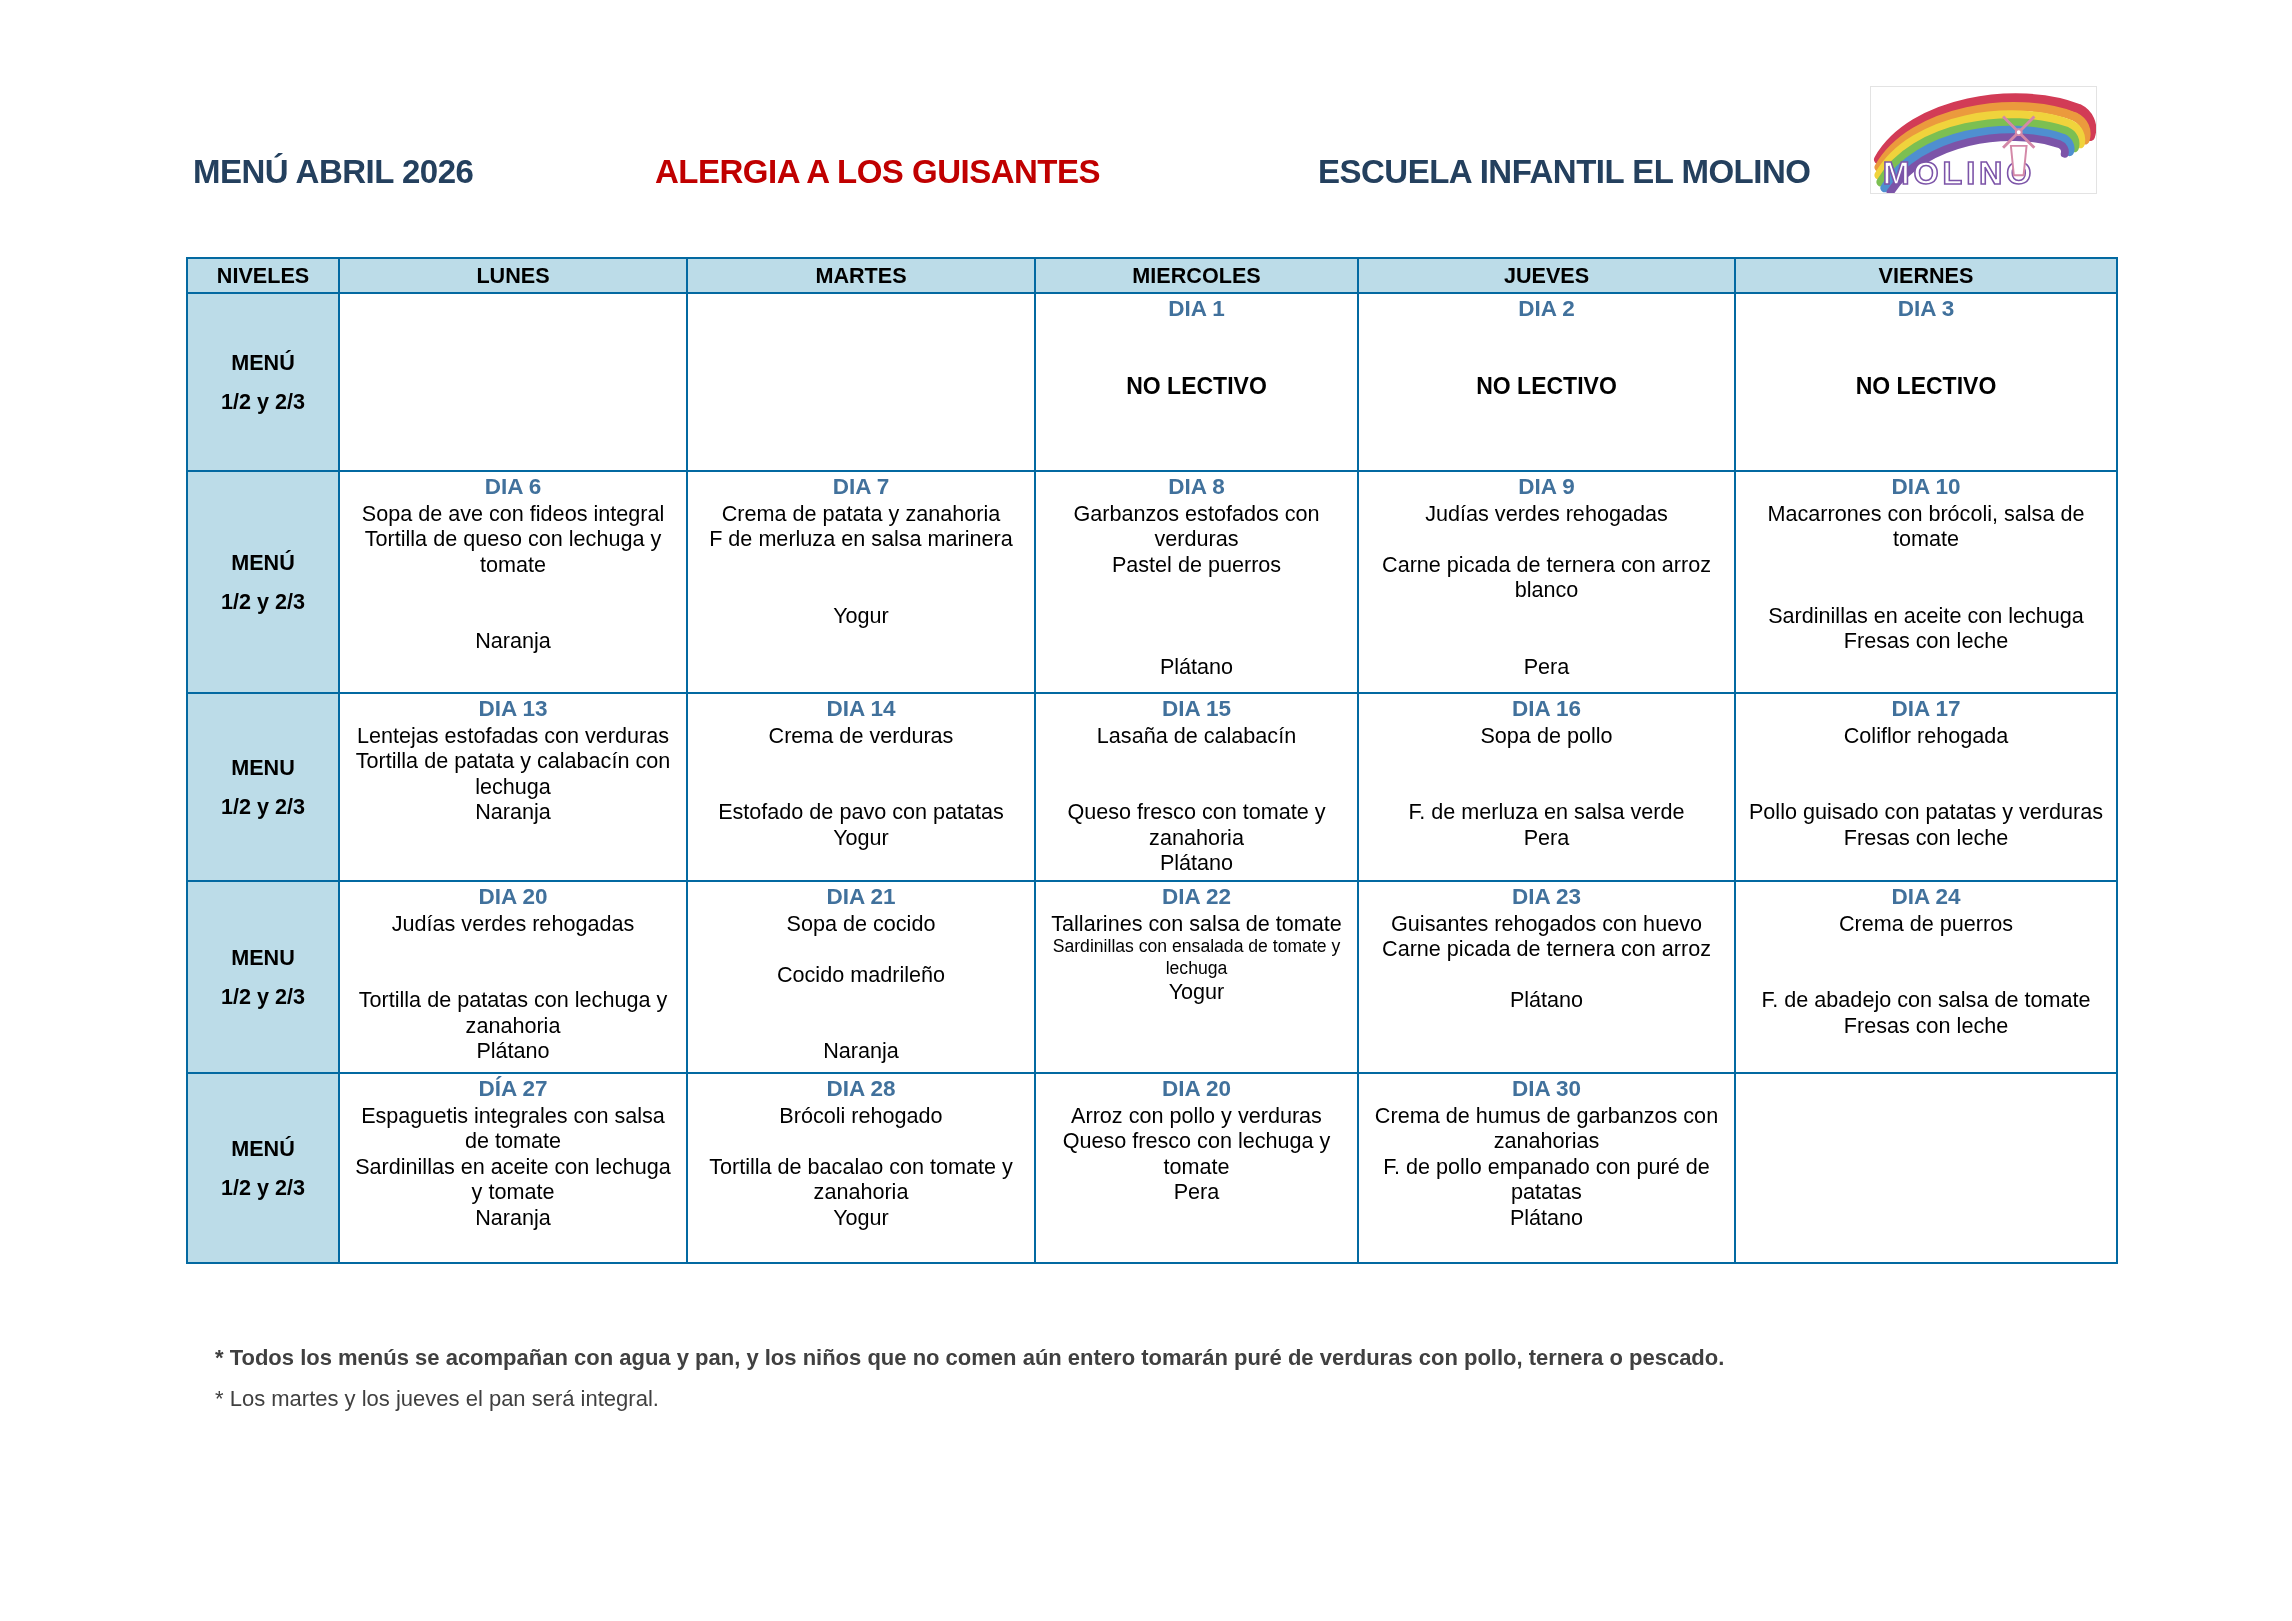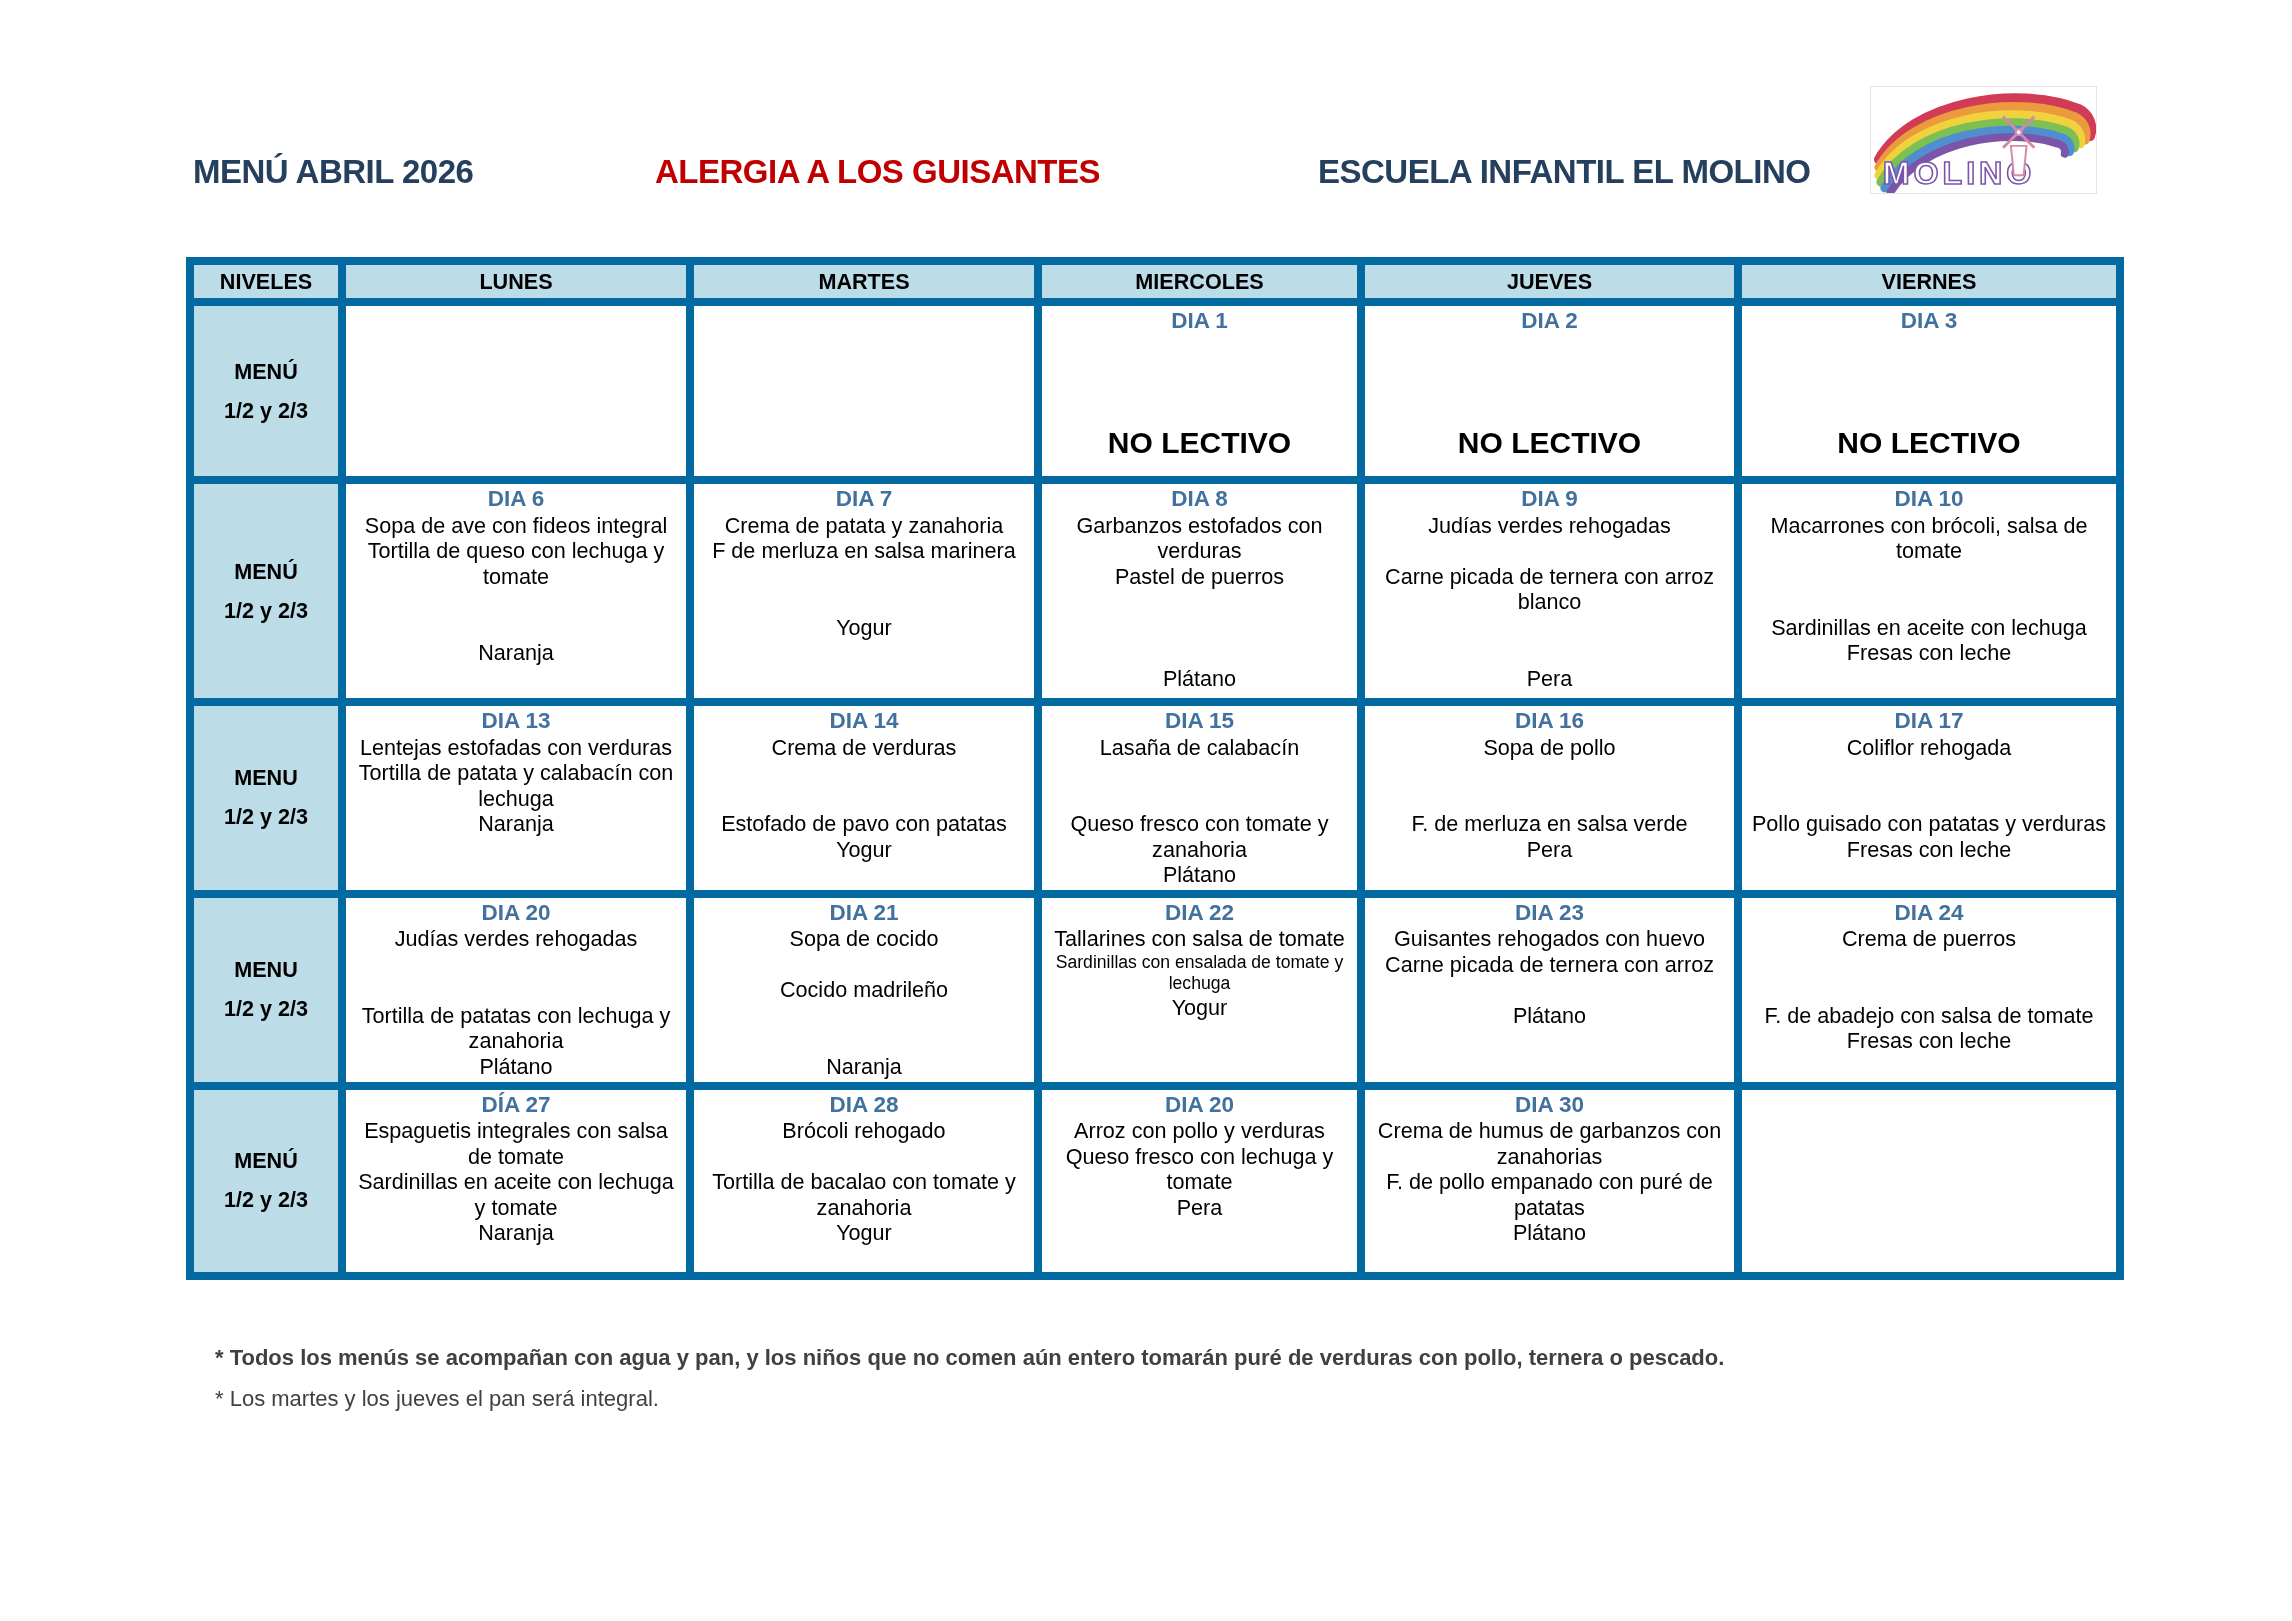--- a/index.html
+++ b/index.html
@@ -15,21 +15,21 @@
   .title{left:193px;top:153px;color:var(--title-blue,#24405e);}
   .allergy{left:655px;top:153px;color:var(--allergy-red,#c00000);}
   .school{left:1318px;top:153px;color:var(--title-blue,#24405e);}
   .logo{position:absolute;left:1870px;top:86px;width:225px;height:106px;border:1px solid #e3e3e3;background:#fff;}
   
   table.menu-table{
     position:absolute;left:186px;top:257px;
     width:1931px;border-collapse:collapse;table-layout:fixed;
     background:#fff;
   }
-  .menu-table th,.menu-table td{border:8px solid #0369a1;}
+  .menu-table th,.menu-table td{border:2px solid #0369a1;}
   .menu-table th{
     background:var(--header-bg,#bcdce8);
     height:33px;font-size:21.6px;font-weight:bold;color:#000;
     text-align:center;padding:0 3.9px;
   }
   tbody tr:nth-child(1){height:178px;}
   tbody tr:nth-child(2){height:222px;}
   tbody tr:nth-child(3){height:188px;}
   tbody tr:nth-child(4){height:192px;}
   tbody tr:nth-child(5){height:190px;}
@@ -42,21 +42,21 @@
   .menu-cell{
     vertical-align:top;text-align:center;
     padding:2px 7.8px;font-size:21.6px;color:#000;
   }
   .day-label{
     font-weight:bold;font-size:22.5px;line-height:26.5px;
     color:var(--day-blue,#41719c);
   }
   .menu-cell .line{line-height:25.5px;}
   .menu-cell .line.small{font-size:17.6px;line-height:21.6px;}
-  .menu-cell .line.bold{font-weight:bold;font-size:30px;margin-top:44px;}
+  .menu-cell .line.bold{font-weight:bold;font-size:23px;}
   
   .notes{position:absolute;left:183px;top:1343px;width:1950px;font-size:22px;color:#404040;margin-left:32px;}
   .notes p{margin:0 0 11.8px 0;line-height:29px;}
   .notes p.bold{font-weight:bold;}
 </style>
 </head>
 <body>
 
 <div class="page" style="--title-blue: #24405e; --allergy-red: #c00000; --day-blue: #41719c; --header-bg: #bcdce8;">
 

